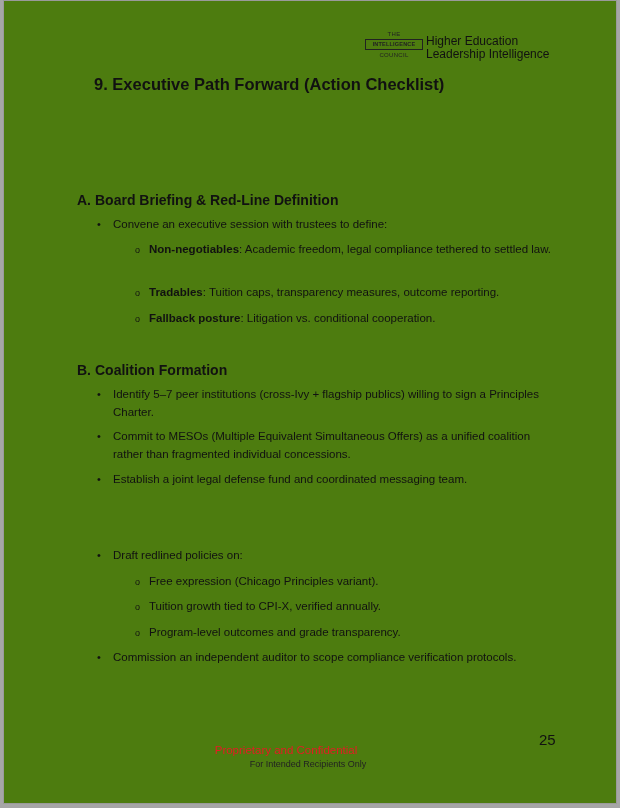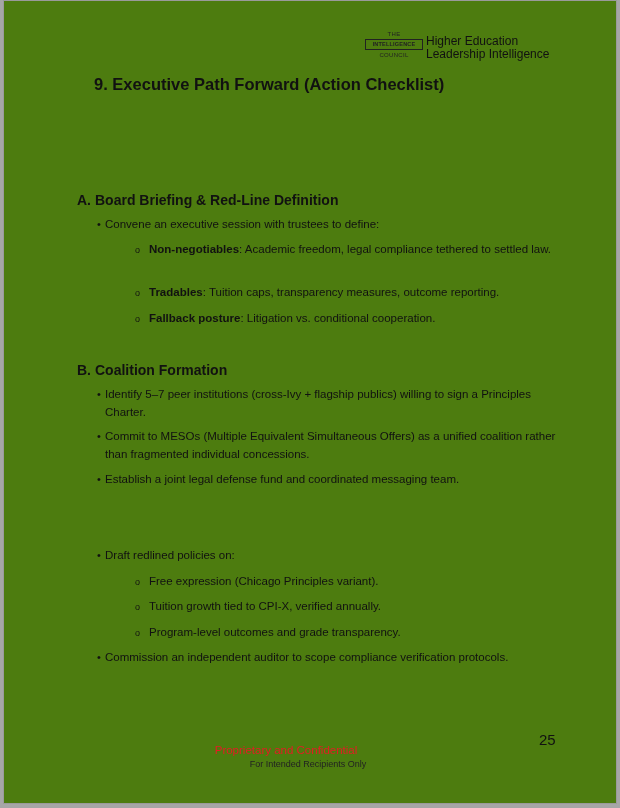--- a/index.html
+++ b/index.html
@@ -8,21 +8,21 @@
   .logo{position:absolute;left:361px;top:29px;width:58px;text-align:center;color:#222;}
   .logo .the,.logo .council{font-size:6px;letter-spacing:0.3px;line-height:8px;}
   .logo .box{border:1px solid #222;font-size:5.5px;font-weight:bold;line-height:9px;letter-spacing:0.2px;margin:1px 0;}
   .brand{position:absolute;left:422px;top:34px;font-size:12px;line-height:12.5px;color:#111;}
   .h1{position:absolute;left:90px;top:74px;font-size:16.5px;font-weight:bold;color:#111;text-align:center;}
   .intro{position:absolute;left:73px;top:104px;width:470px;font-size:11.5px;line-height:19px;color:#111;}
   .sec{position:absolute;left:73px;font-size:14px;font-weight:bold;color:#111;}
   .sec .letter{display:inline-block;width:18px;}
   .b1{position:absolute;left:93px;width:460px;font-size:11.5px;line-height:17.5px;color:#111;}
   .b1 .dot{position:absolute;left:0;top:0;font-size:11px;}
-  .b1 .txt{margin-left:8px;display:block;}
+  .b1 .txt{margin-left:16px;display:block;}
   .b2{position:absolute;left:131px;width:420px;font-size:11.5px;line-height:17.5px;color:#111;}
   .b2 .dot{position:absolute;left:0;top:1px;font-size:9px;}
   .b2 .txt{margin-left:14px;display:block;}
   .pnum{position:absolute;left:535px;top:730px;font-size:15px;color:#111;}
   .conf{position:absolute;left:0;width:572px;top:744px;text-align:center;font-size:11.5px;color:#e51b24;}
   .recip{position:absolute;left:0;width:616px;top:759px;text-align:center;font-size:9px;color:#222;}
 </style>
 </head>
 <body>
 

